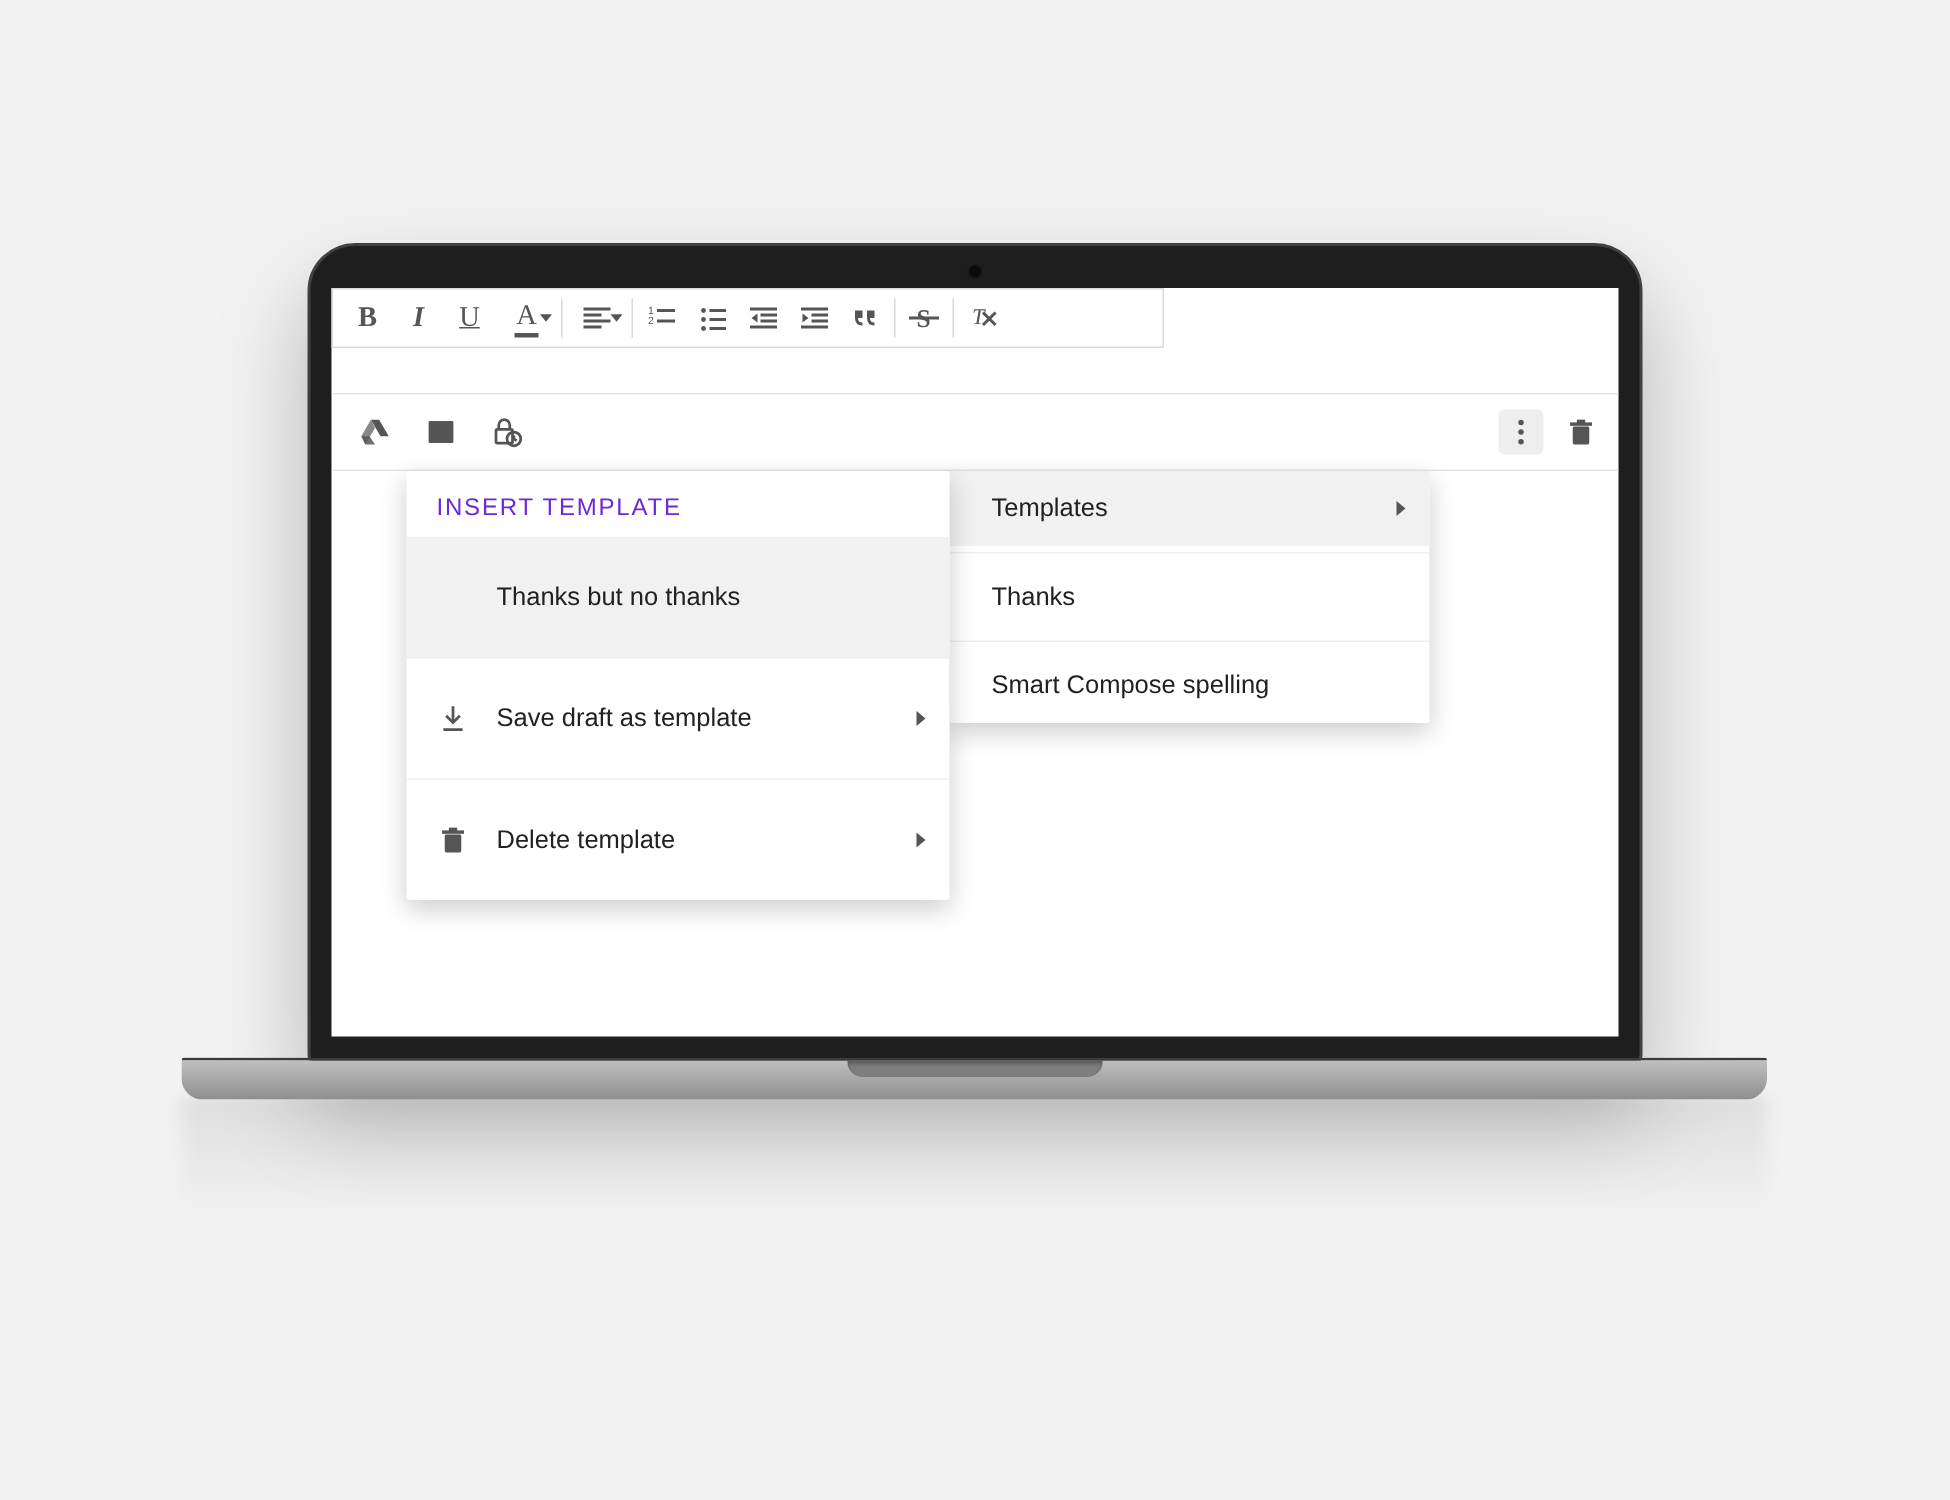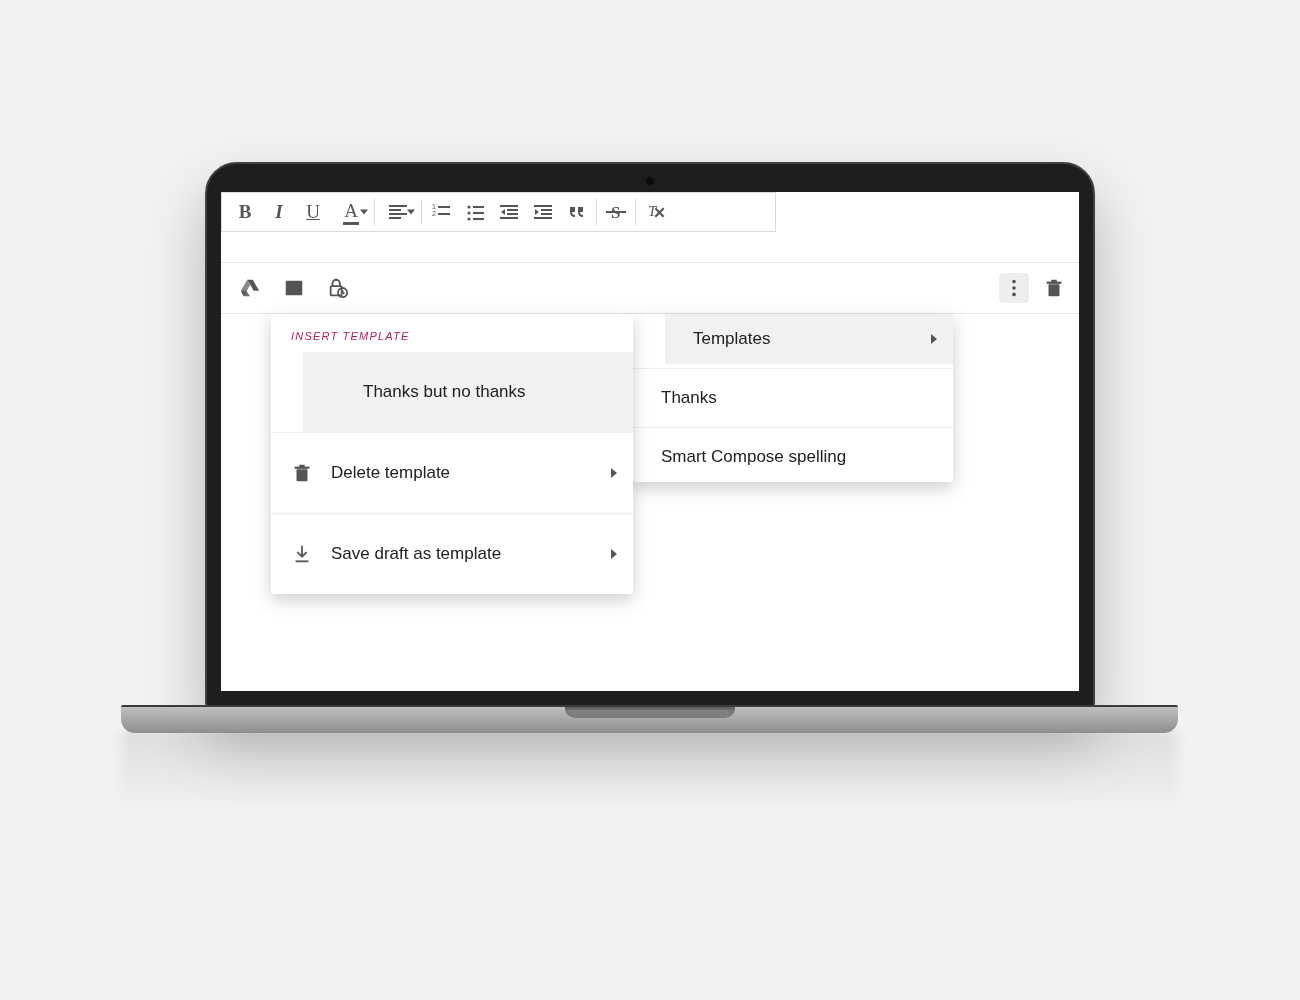--- a/index.html
+++ b/index.html
@@ -179,34 +179,33 @@
   .menu {
     position: absolute;
     background: #fff;
     box-shadow: 0 6px 18px rgba(0,0,0,0.2);
     border-radius: 2px;
     font-size: 17px;
     color: #212121;
   }
   .menu .section-label {
     padding: 16px 20px 10px 20px;
-    font-size: 11px;
+    font-size: 16px;
     letter-spacing: 1.2px;
-    color: #be185d;
-    font-style: italic;
+    color: #6d28d9;
   }
   .menu .item {
     display: flex;
     align-items: center;
     height: 56px;
     padding: 12px 20px;
     position: relative;
     border-top: 1px solid #eeeeee;
   }
-  .menu .item.first { border-top: none; margin-left: 32px; }
+  .menu .item.first { border-top: none; }
   .menu .item.hover { background: #f1f1f1; }
   .menu .item .lead-ic {
     width: 22px;
     margin-right: 18px;
     display: flex;
     align-items: center;
     justify-content: center;
   }
   .menu .item .indent { width: 40px; }
   .menu .item .caret {
@@ -383,39 +382,39 @@
 
     <div id="submenu" class="menu">
       <div class="section-label">INSERT TEMPLATE</div>
       <div class="item first hover">
         <span class="indent"></span>
         <span>Thanks but no thanks</span>
       </div>
       <div class="item">
         <span class="lead-ic">
           <svg class="ic-svg" viewBox="0 0 24 24">
+            <line x1="12" y1="3" x2="12" y2="14"></line>
+            <polyline points="7,10 12,15 17,10"></polyline>
+            <line x1="5" y1="20" x2="19" y2="20"></line>
+          </svg>
+        </span>
+        <span>Save draft as template</span>
+        <span class="caret"></span>
+      </div>
+      <div class="item">
+        <span class="lead-ic">
+          <svg class="ic-svg" viewBox="0 0 24 24">
             <rect x="6" y="8" width="12" height="13" rx="1" class="fill"></rect>
             <rect x="4" y="5" width="16" height="2.5" class="fill"></rect>
             <rect x="9" y="3" width="6" height="2.5" class="fill"></rect>
           </svg>
         </span>
         <span>Delete template</span>
         <span class="caret"></span>
       </div>
-      <div class="item">
-        <span class="lead-ic">
-          <svg class="ic-svg" viewBox="0 0 24 24">
-            <line x1="12" y1="3" x2="12" y2="14"></line>
-            <polyline points="7,10 12,15 17,10"></polyline>
-            <line x1="5" y1="20" x2="19" y2="20"></line>
-          </svg>
-        </span>
-        <span>Save draft as template</span>
-        <span class="caret"></span>
-      </div>
     </div>
 
   </div>
 </div>
 
 <div class="laptop-base">
   <div class="notch"></div>
 </div>
 
 </body></html>

